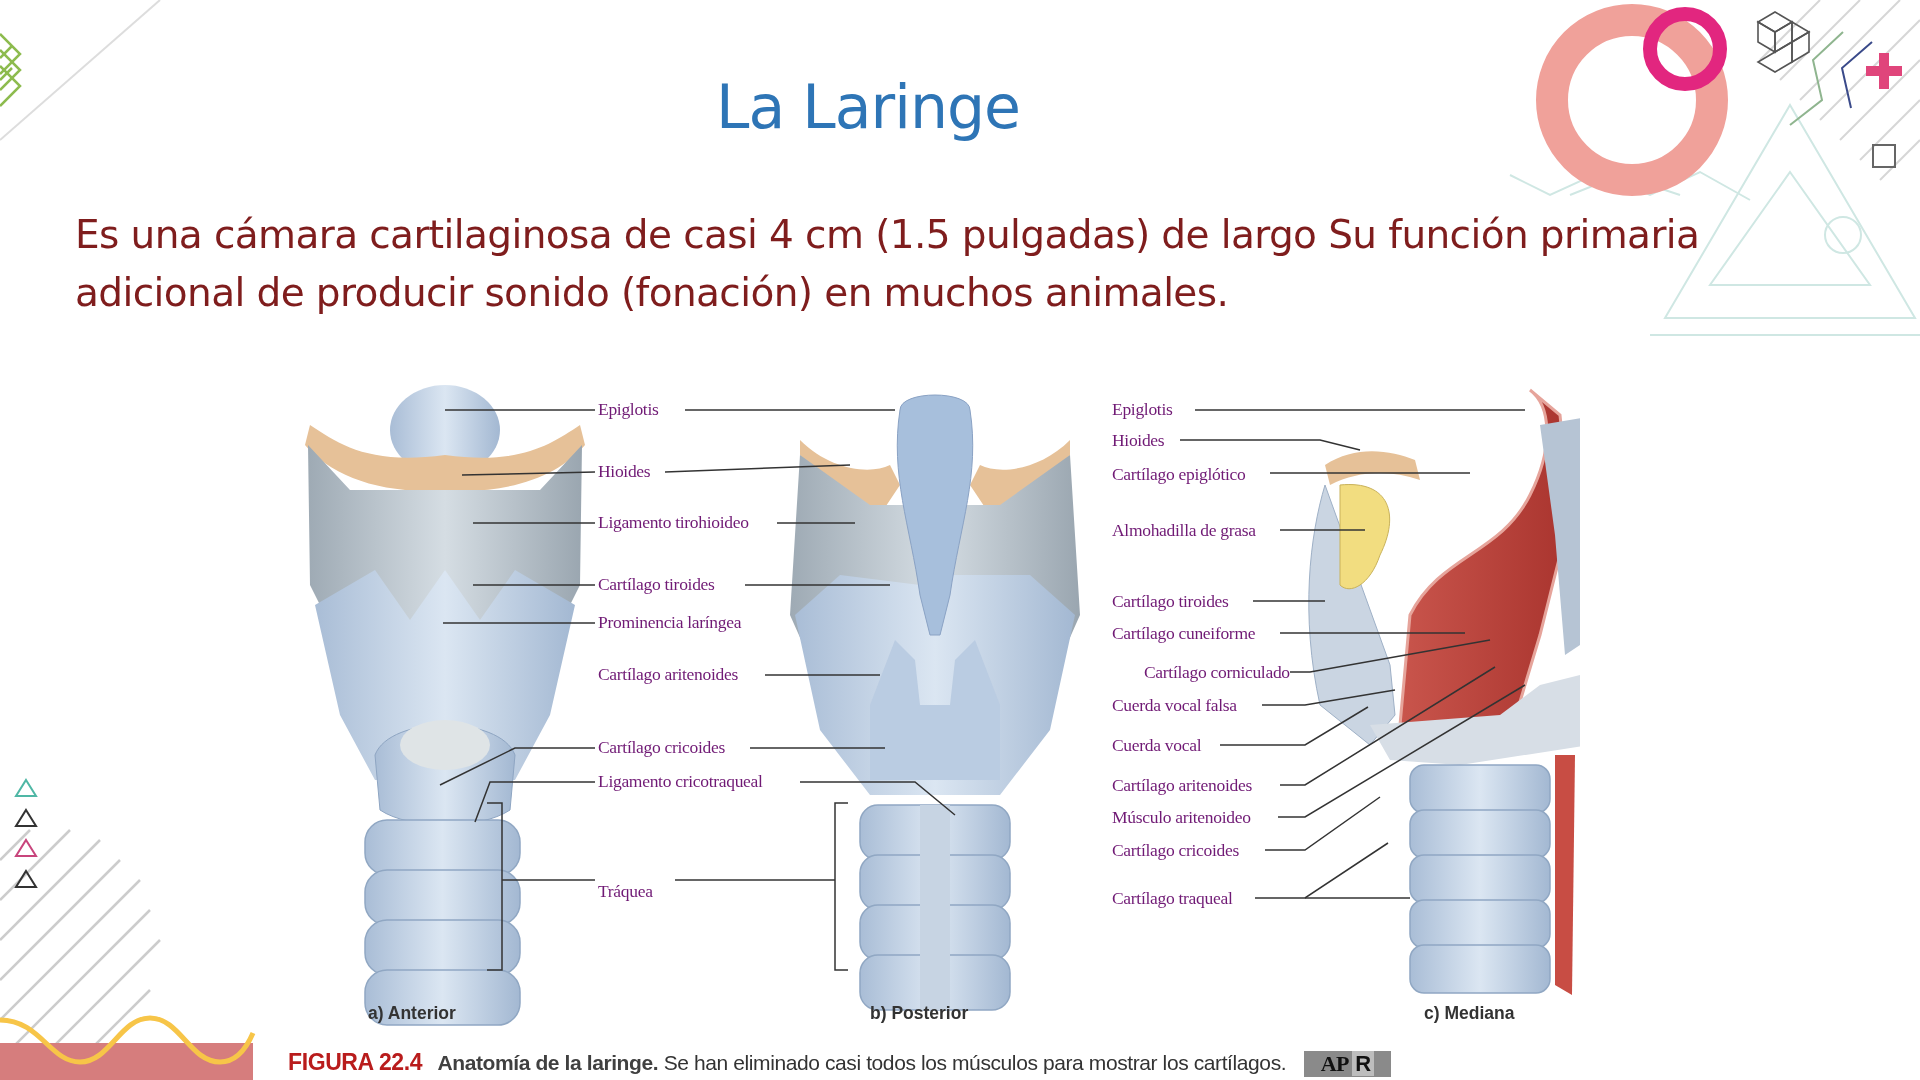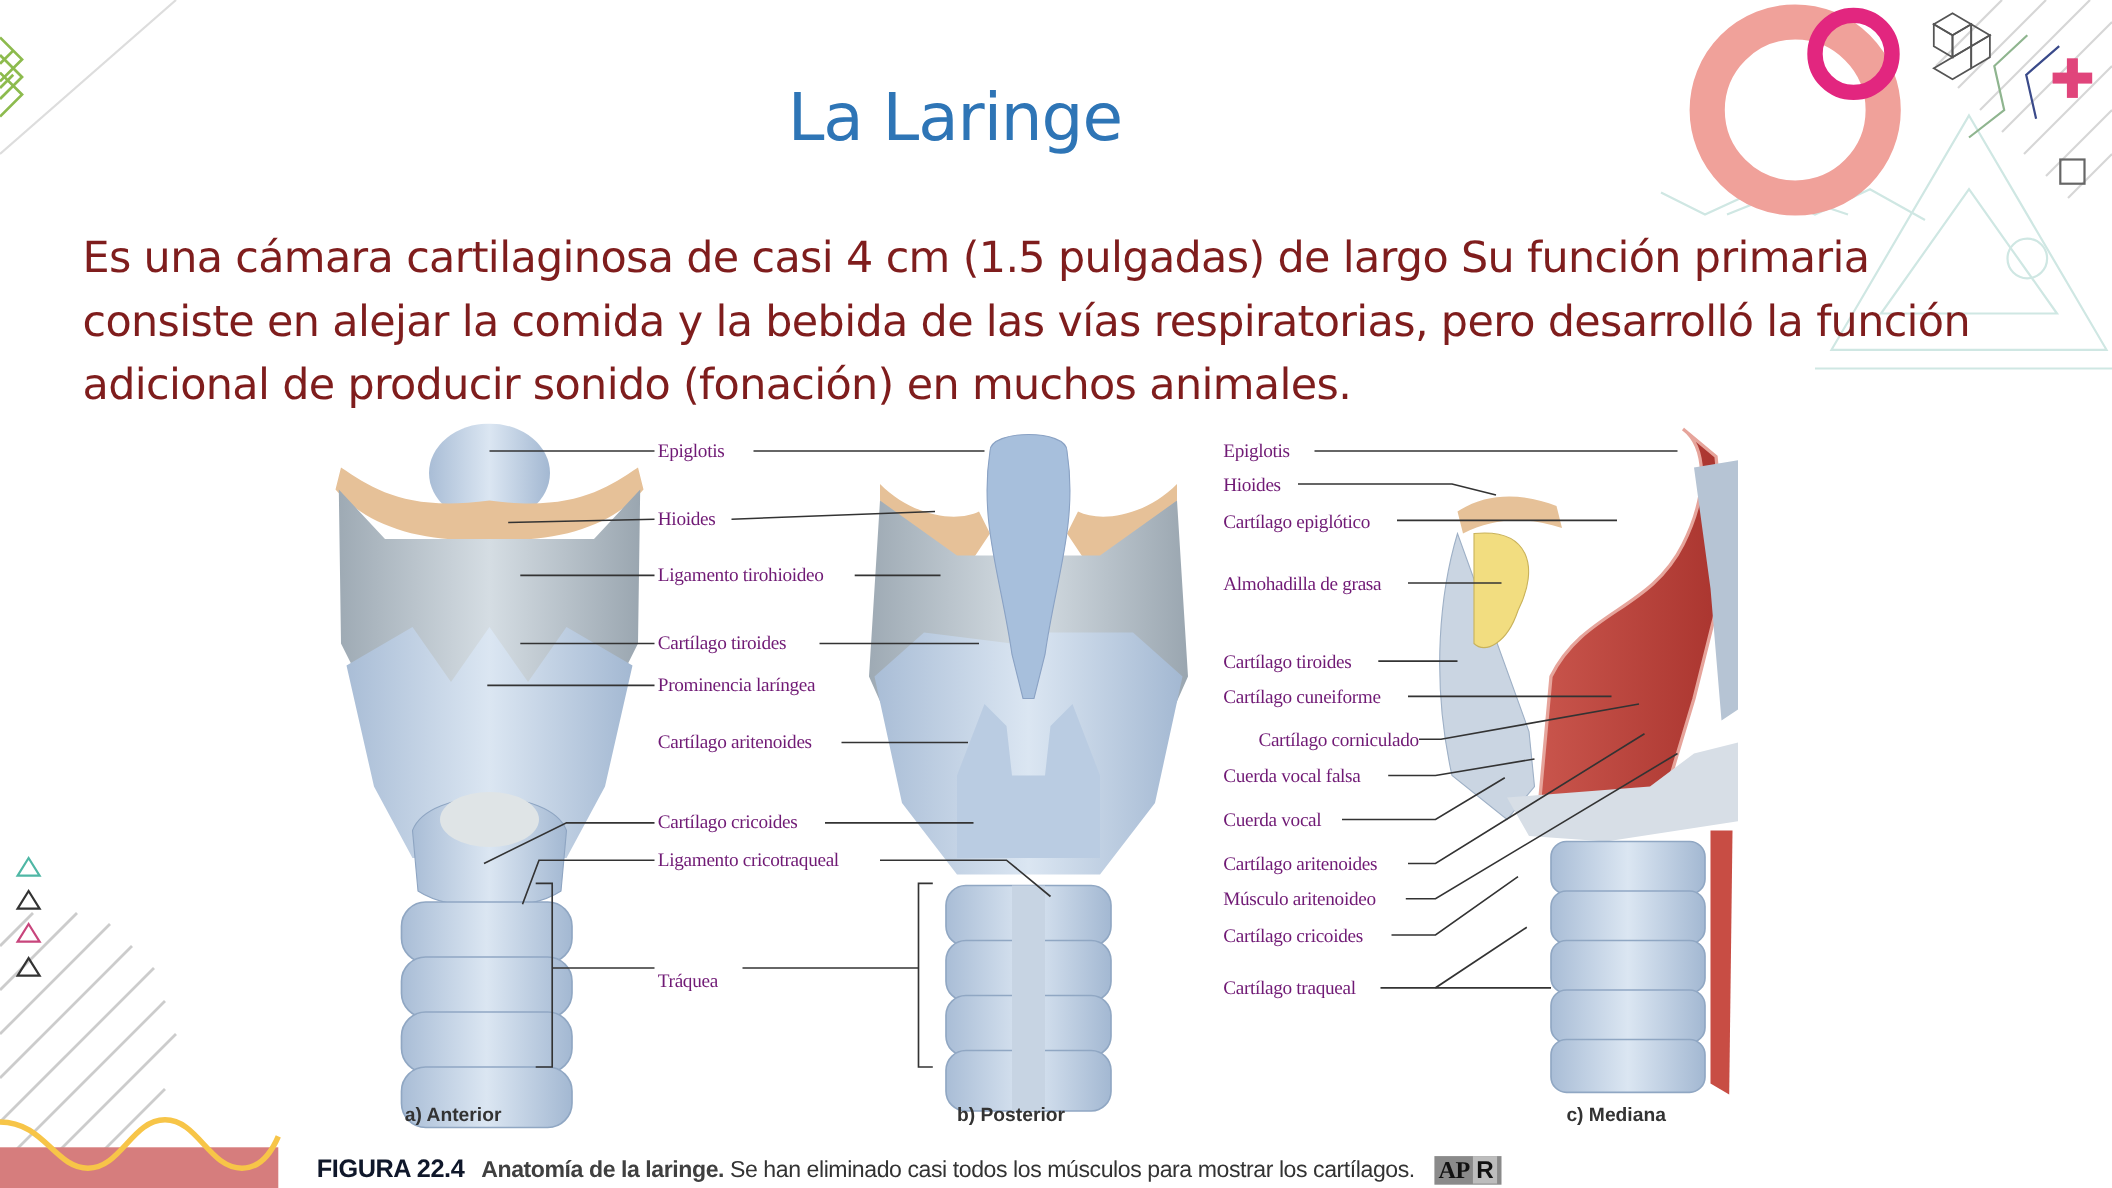--- a/index.html
+++ b/index.html
@@ -4,23 +4,23 @@
 <style>
   html,body{margin:0;padding:0;}
   body{width:1920px;height:1080px;position:relative;overflow:hidden;background:#ffffff;font-family:"Liberation Sans",sans-serif;}
   .abs{position:absolute;}
   #title{left:0;width:1736px;top:72px;text-align:center;font-family:"DejaVu Sans",sans-serif;font-size:60px;color:#2E75B6;letter-spacing:-1px;}
   #body-text{left:75px;top:206px;width:1780px;font-family:"DejaVu Sans",sans-serif;font-size:39px;line-height:58px;color:#7f1d1d;letter-spacing:-0.6px;}
   .figure{left:280px;top:385px;width:1300px;height:695px;}
   .lbl{position:absolute;font-family:Liberation Serif, serif;font-size:17.5px;color:#701a75;white-space:nowrap;letter-spacing:-0.3px;}
   .view{position:absolute;font-family:Liberation Sans, sans-serif;font-size:17.5px;font-weight:bold;color:#333;}
   #caption{left:288px;top:1049px;white-space:nowrap;font-family:"Liberation Sans",sans-serif;font-size:21px;color:#333;letter-spacing:-0.4px;}
-  #caption .fig{color:#0f172a;font-weight:bold;font-size:23px;margin-right:10px;}
+  #caption .fig{color:#b91c1c;font-weight:bold;font-size:23px;margin-right:10px;}
   #caption .bold{font-weight:bold;color:#404040;}
-  .apr{display:inline-block;margin-left:12px;background:#8a8a8a;color:#111;font-weight:bold;font-family:"Liberation Serif",serif;font-size:22px;padding:0 4px;line-height:26px;vertical-align:middle;}
+  .apr{display:inline-block;margin-left:12px;background:#8a8a8a;color:#111;font-weight:bold;font-family:"Liberation Serif",serif;font-size:22px;padding:0 17px;line-height:26px;vertical-align:middle;}
   .apr b{background:#bdbdbd;padding:0 3px;margin-left:3px;font-family:"Liberation Sans",sans-serif;}
 </style>
 </head>
 <body>
 
 <svg class="abs" style="left:0;top:0;" width="1920" height="1080" viewBox="0 0 1920 1080">
 
   <line x1="0" y1="140" x2="160" y2="0" stroke="#dddddd" stroke-width="2"></line>
 
   <g fill="none" stroke="#8DBB4E" stroke-width="2.5">
@@ -92,21 +92,20 @@
     <polygon points="26,810 36,826 16,826" stroke="#333"></polygon>
     <polygon points="26,840 36,856 16,856" stroke="#C8457C"></polygon>
     <polygon points="26,871 36,887 16,887" stroke="#333"></polygon>
   </g>
 </svg>
 
 <div id="title" class="abs">La Laringe</div>
 
 <div id="body-text" class="abs">
   <div>Es una cámara cartilaginosa de casi 4 cm (1.5 pulgadas) de largo Su función primaria</div>
-  <div>consiste en alejar la comida y la bebida de las vías respiratorias, pero desarrolló la función</div>
   <div>adicional de producir sonido (fonación) en muchos animales.</div>
 </div>
 
 <div class="abs figure">
   <svg class="abs" style="left:0;top:0" width="1300" height="695" viewBox="0 0 1300 695">
     <defs>
       <linearGradient id="cart" x1="0" x2="1">
         <stop offset="0" stop-color="#a9bdd6"></stop>
           <stop offset="0.5" stop-color="#dbe6f2"></stop>
           <stop offset="1" stop-color="#a3b8d2"></stop>

